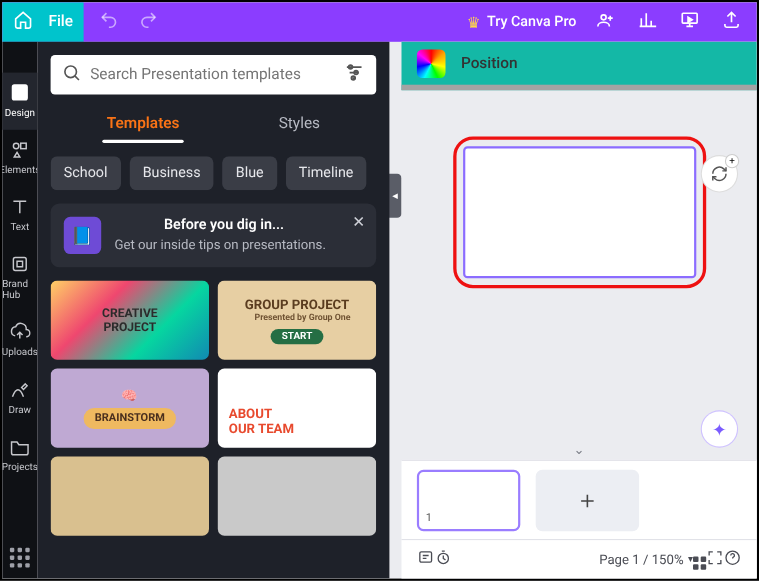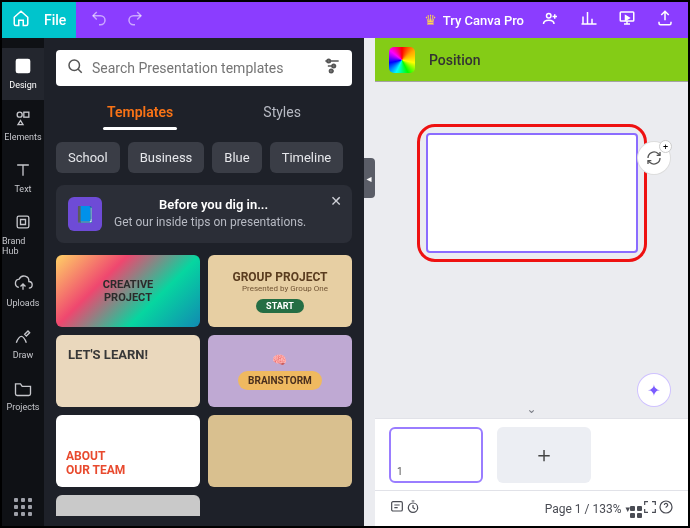--- a/index.html
+++ b/index.html
@@ -13,21 +13,21 @@
   .topbar .history { display: flex; align-items: center; gap: 18px; padding: 0 14px; color: rgba(255,255,255,.55); }
   .topbar .spacer { flex: 1; }
   .tcpro { display:flex;align-items:center;gap:6px;padding:0 12px;font-size:13px;font-weight:500; }
   .tcpro .crown { color:#ffd54f;font-size:14px; }
   .topbar-icons { display:flex;align-items:center;gap:20px;padding:0 14px 0 6px; }
   .topbar-icons svg { width:18px;height:18px;stroke:#fff;fill:none;stroke-width:2; }
 
   .body { flex:1; display:flex; min-height:0; }
 
   
-  .rail { width:42px; background:#0f1115; display:flex; flex-direction:column; align-items:center; padding-top:10px; color:#c6c7cc; }
+  .rail { width:32px; background:#0f1115; display:flex; flex-direction:column; align-items:center; padding-top:28px; color:#c6c7cc; }
   .rail-item { width:100%; display:flex; flex-direction:column; align-items:center; gap:4px; padding:8px 0 10px; font-size:9px; cursor:pointer; }
   .rail-item.active { background:#23262e; color:#fff; border-radius:0; }
   .rail-item svg { width:20px; height:20px; stroke:#c6c7cc; fill:none; stroke-width:1.6; }
   .rail-item.active svg { stroke:#fff; fill:#fff; }
   .rail-apps { margin-top:auto; margin-bottom:10px; display:grid; grid-template-columns:repeat(3,4px); grid-template-rows:repeat(3,4px); gap:3px; }
   .rail-apps span{ width:4px;height:4px;background:#9ea0a8;border-radius:1px; }
 
   
   .panel { width:320px; background:#1e2129; display:flex; flex-direction:column; color:#fff; padding:12px 12px 10px; gap:12px; overflow:hidden; position:relative; }
   .search-wrap { display:flex; align-items:center; background:#fff; border-radius:4px; padding:6px 10px; gap:8px; }
@@ -45,39 +45,39 @@
   .chips .more svg{width:14px;height:14px;stroke:#fff;fill:none;stroke-width:2.5;}
 
   .tip-card { background:#2b2e37; border-radius:8px; padding:12px; display:flex; gap:12px; align-items:flex-start; position:relative; }
   .tip-ico { width:34px;height:34px;background:#6e4bd6;border-radius:6px;display:flex;align-items:center;justify-content:center;font-size:16px; }
   .tip-txt .t1{font-size:13px;font-weight:600;margin-left:45px;}
   .tip-txt .t2{font-size:12px;color:#b7bac3;line-height:1.35;margin-top:2px;}
   .tip-close{position:absolute;top:8px;right:10px;color:#cfd1d8;font-size:14px;}
 
   .templates { flex:1; overflow:hidden; display:grid; grid-template-columns:1fr 1fr; gap:8px; align-content:start; }
   .tmpl { height:72px; border-radius:6px; display:flex; flex-direction:column; align-items:center; justify-content:center; text-align:center; padding:4px; font-weight:700; }
-  .tmpl small{font-weight:400;opacity:.85;font-size:8px;padding-left:10px;}
+  .tmpl small{font-weight:700;opacity:.85;font-size:8px;padding-left:10px;}
   .t-creative{background:linear-gradient(135deg,#ffd166,#ef476f,#06d6a0,#118ab2);color:#2b2b2b;font-size:11px;}
   .t-group{background:#e7cfa3;color:#5a3c1f;font-size:12px;}
   .t-group .btn{margin-top:6px;background:#256e44;color:#fff;border-radius:10px;padding:2px 10px;font-size:9px;}
   .t-learn{background:#ead8bd;color:#383838;font-size:13px;align-items:flex-start;padding-left:12px;justify-content:flex-start;padding-top:12px;}
   .t-brain{background:#bfa9d3;color:#4a2f1e;font-size:12px;}
   .t-brain .bubble{background:#efb960;border-radius:14px;padding:4px 10px;font-size:10px;margin-top:4px;}
   .t-about{background:#fff;color:#e84a2e;font-size:12px;align-items:flex-start;padding:10px;justify-content:flex-end;}
   .t-guess{background:#2d8fd6;color:#fff;font-size:13px;align-items:flex-start;padding:10px;}
   .t-a{background:#d9c08f;}
   .t-b{background:#c9c9c9;}
 
   
   .grip { width:12px; display:flex; align-items:center; justify-content:center; background:#5a5d67; color:#fff; font-size:10px; height:40px; align-self:center; border-radius:0 4px 4px 0; margin-left:-1px; margin-top:120px;}
   .gripcol{display:flex;flex-direction:column;}
 
   
   .canvas-area { flex:1; display:flex; flex-direction:column; background:#ebecf0; }
-  .canvas-top { height:44px; background:#84cc16; display:flex; align-items:center; gap:14px; padding:12px 14px; border-bottom:1px solid #a3a3a3; }
+  .canvas-top { height:44px; background:#14b8a6; display:flex; align-items:center; gap:14px; padding:12px 14px; border-bottom:5px solid #a3a3a3; }
   .color-swatch{width:26px;height:26px;border-radius:5px;background:conic-gradient(red,orange,yellow,lime,cyan,blue,magenta,red);}
   .pos-label{font-size:14px;color:#333;font-weight:500;}
 
   .stage-wrap{flex:1;position:relative;display:flex;align-items:flex-start;justify-content:center;padding-top:50px;}
   .red-ring{position:absolute;border:3px solid #e11;border-radius:18px;padding:6px;top:42px;}
   .slide{width:212px;height:120px;background:#fff;border:2px solid #8b6cff;border-radius:4px;}
   .reload-fab{position:absolute;top:60px;right:18px;width:32px;height:32px;border-radius:50%;background:#fff;box-shadow:0 0 0 1px #ddd;display:flex;align-items:center;justify-content:center;}
   .reload-fab .plus{position:absolute;right:-2px;top:-2px;width:13px;height:13px;border-radius:50%;background:#fff;border:1px solid #ccc;display:flex;align-items:center;justify-content:center;font-size:9px;}
   .ai-fab{position:absolute;right:18px;bottom:12px;width:32px;height:32px;border-radius:50%;background:#fff;box-shadow:0 0 0 1px #cfc2ff;display:flex;align-items:center;justify-content:center;color:#7b5cff;font-size:16px;}
   .stage-chevron{position:absolute;bottom:2px;left:50%;transform:translateX(-50%);color:#7a7d86;font-size:12px;}
@@ -253,23 +253,20 @@
       <div class="templates">
         <div class="tmpl t-creative">
           <span>CREATIVE</span>
           <span>PROJECT</span>
         </div>
         <div class="tmpl t-group">
           <span>GROUP PROJECT</span>
           <small>Presented by Group One</small>
           <span class="btn">START</span>
         </div>
-        <div class="tmpl t-learn">
-          <span>LET'S LEARN!</span>
-        </div>
         <div class="tmpl t-brain">
           <span>🧠</span>
           <span class="bubble">BRAINSTORM</span>
         </div>
         <div class="tmpl t-about" style="position:relative;">
           <span>ABOUT</span>
           <span>OUR TEAM</span>
         </div>
         <div class="tmpl t-a"></div>
         <div class="tmpl t-b"></div>
@@ -313,21 +310,21 @@
               <rect x="4" y="4" width="16" height="14" rx="2"></rect>
               <path d="M8 9h8M8 13h5"></path>
             </svg></span>
         <span><svg class="icon-s" viewBox="0 0 24 24">
               <circle cx="12" cy="13" r="7"></circle>
               <path d="M12 9v4l3 2M10 3h4"></path>
             </svg></span>
         <span class="sp"></span>
         <span>Page 1 / 1</span>
         <span style="display:flex;align-items:center;gap:4px;">
-          <span>33%</span>
+          <span>50%</span>
           <span class="zoom-caret">▾</span>
         </span>
         <span><span class="grid-icon">
               <span></span>
               <span></span>
               <span></span>
               <span></span>
             </span></span>
         <span><svg class="icon-s" viewBox="0 0 24 24">
               <path d="M4 9V4h5M20 9V4h-5M4 15v5h5M20 15v5h-5"></path>

